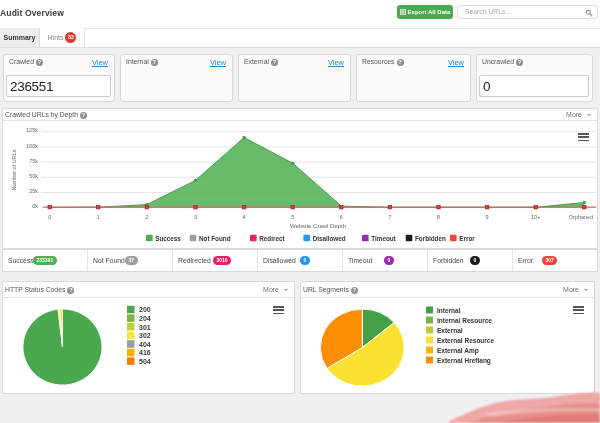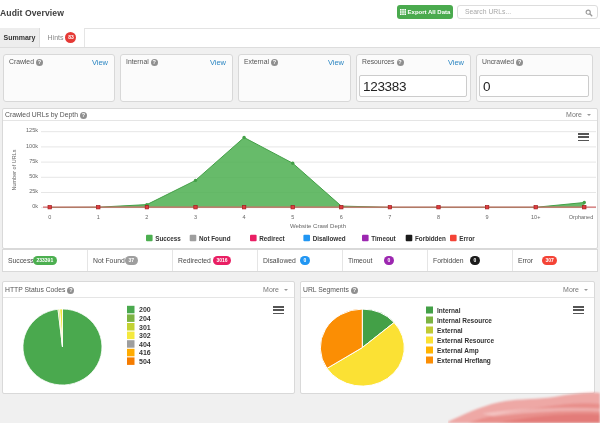--- a/index.html
+++ b/index.html
@@ -13,21 +13,21 @@
 #searchBox { left:457px; top:5px; width:141px; height:14px; background:#fff; border:1px solid #ddd; border-radius:3px; font-size:6.8px; color:#a9a9a9; line-height:12px; padding-left:7px; }
 
 #tabrow { left:0; top:28px; width:600px; height:20px; background:#fff; border-top:1px solid #e3e3e3; border-bottom:1px solid #ddd; }
 .tab { position:absolute; top:0; height:19px; font-size:7px; line-height:19px; text-align:center; }
 #tab1 { left:0; width:40px; background:#ededed; border-right:1px solid #ddd; color:#333; font-weight:bold; }
 #tab2 { left:40px; width:45px; background:#fff; border-right:1px solid #e5e5e5; color:#888; }
 #hintsBadge { display:inline-block; width:11px; height:11px; background:#e53935; border-radius:50%; color:#fff; font-size:5px; line-height:11px; vertical-align:1px; margin-left:2px; font-weight:bold; }
 
 .card { position:absolute; top:54px; height:48px; background:#fbfbfb; border:1px solid #d8d8d8; border-radius:3px; }
 .card .lbl { position:absolute; left:5px; top:3px; font-size:6.8px; color:#555; }
-.card .view { position:absolute; right:6px; top:3px; font-size:7.5px; color:#2d87c3; }
+.card .view { position:absolute; right:6px; top:3px; font-size:7.5px; color:#2d87c3;text-decoration:underline; }
 .card .numbox { position:absolute; left:2px; right:3px; top:20px; height:22px; background:#fff; border:1px solid #ccc; border-radius:2px; font-size:13.5px; color:#222; line-height:21px; padding-left:3px; letter-spacing:-0.3px; }
 .qi { display:inline-block; width:7px; height:7px; background:#8f8f8f; border-radius:50%; color:#fff; font-size:5.5px; line-height:7px; text-align:center; font-weight:bold; vertical-align:0px; margin-left:2px; }
 
 .panel { position:absolute; background:#fff; border:1px solid #d9d9d9; border-radius:2px; }
 .phead { position:absolute; left:0; right:0; top:0; height:12px; }
 .ptitle { position:absolute; left:2px; top:2px; font-size:6.8px; color:#555; }
 .more { position:absolute; right:6px; top:2px; font-size:7px; color:#777; }
 .more .caret { display:inline-block; margin-left:5px; vertical-align:1.2px; width:0; height:0; border-left:2.2px solid transparent; border-right:2.2px solid transparent; border-top:2.8px solid #999; }
 .burger { position:absolute; width:11px; height:9px; }
 .burger i { position:absolute; left:0; right:0; height:1.5px; background:#555; }
@@ -62,33 +62,33 @@
         <line x1="6" y1="6" x2="9" y2="9" stroke="#999" stroke-width="1.6"></line>
       </svg>
   </div>
   <div class="abs" id="tabrow"></div>
   <div class="tab abs" id="tab1" style="top:28px">Summary</div>
   <div class="tab abs" id="tab2" style="top:28px">Hints<span id="hintsBadge">83</span></div>
 
   <div class="card" style="left:3px;width:112px">
       <span class="lbl">Crawled<span class="qi">?</span></span>
       <span class="view">View</span>
+      <div class="numbox">236551</div>
     </div>
   <div class="card" style="left:120px;width:113px">
       <span class="lbl">Internal<span class="qi">?</span></span>
       <span class="view">View</span>
     </div>
   <div class="card" style="left:238px;width:113px">
       <span class="lbl">External<span class="qi">?</span></span>
       <span class="view">View</span>
     </div>
   <div class="card" style="left:356px;width:115px">
       <span class="lbl">Resources<span class="qi">?</span></span>
       <span class="view">View</span>
-      <div class="numbox">123383</div>
     </div>
   <div class="card" style="left:476px;width:117px">
       <span class="lbl">Uncrawled<span class="qi">?</span></span>
       <div class="numbox">0</div>
     </div>
 
   <div class="panel" style="left:2px;top:108px;width:596px;height:141px">
     <div class="phead" style="border-bottom:1px solid #e5e5e5">
         <span class="ptitle">Crawled URLs by Depth<span class="qi">?</span></span>
         <span class="more">More<span class="caret"></span></span>

